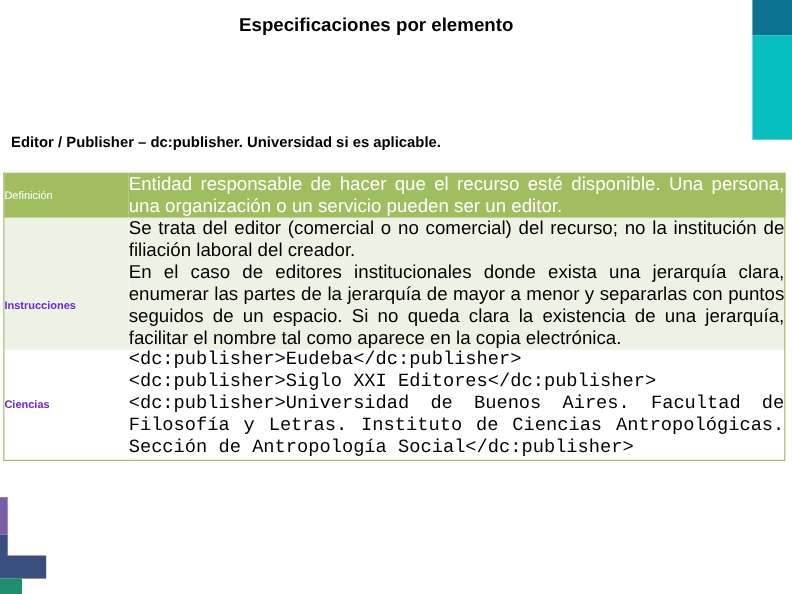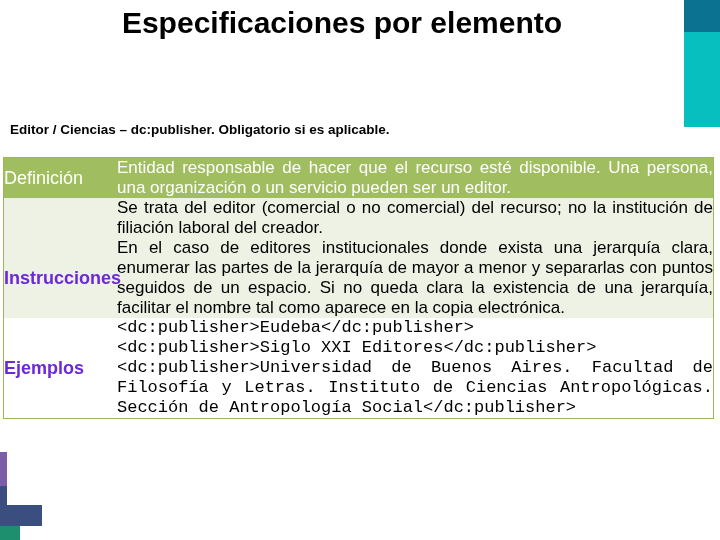--- a/index.html
+++ b/index.html
@@ -76,21 +76,21 @@
     text-align: center;
   }
   .title-line-1 {
     font-size: 25px;
     font-weight: bold;
     color: #000000;
     line-height: 33px;
     letter-spacing: 0px;
   }
   .title-line-2 {
-    font-size: 30px;
+    font-size: 17px;
     font-weight: bold;
     color: #000000;
     line-height: 33px;
   }
 
   
   #subtitle {
     position: absolute;
     left: 10px;
     top: 122px;
@@ -121,21 +121,21 @@
   .row-def td {
     color: #ffffff;
   }
   .row-light {
     background: #EEF2E5;
   }
   .row-white {
     background: #ffffff;
   }
   .cell-label {
-    font-size: 18px;
+    font-size: 10px;
     font-weight: bold;
     padding-left: 8px;
   }
   .row-def .cell-label {
     color: #ffffff;
     font-weight: normal;
   }
   .row-light .cell-label,
   .row-white .cell-label {
     color: #6d28d9;
@@ -179,38 +179,38 @@
 <div id="deco-teal-light"></div>
 <div id="deco-purple-strip"></div>
 <div id="deco-blue-strip"></div>
 <div id="deco-blue-rect"></div>
 <div id="deco-green-square"></div>
 
 <div id="title-block">
   <div class="title-line-2">Especificaciones por elemento</div>
 </div>
 
-<div id="subtitle">Editor / Ciencias – dc:publisher. Obligatorio si es aplicable.</div>
+<div id="subtitle">Editor / Publisher – dc:publisher. Universidad si es aplicable.</div>
 
 <table id="spec-table">
   <tbody>
     <tr class="row-def">
       <td class="col-label cell-label bdr-left bdr-top">Definición</td>
       <td class="cell-body bdr-right bdr-top">Entidad responsable de hacer que el recurso esté disponible. Una persona, una organización o un servicio pueden ser un editor.</td>
     </tr>
     <tr class="row-light">
       <td class="col-label cell-label bdr-left"></td>
       <td class="cell-body bdr-right">Se trata del editor (comercial o no comercial) del recurso; no la institución de filiación laboral del creador.</td>
     </tr>
     <tr class="row-light">
       <td class="col-label cell-label bdr-left">Instrucciones</td>
       <td class="cell-body bdr-right">En el caso de editores institucionales donde exista una jerarquía clara, enumerar las partes de la jerarquía de mayor a menor y separarlas con puntos seguidos de un espacio. Si no queda clara la existencia de una jerarquía, facilitar el nombre tal como aparece en la copia electrónica.</td>
     </tr>
     <tr class="row-white">
-      <td class="col-label cell-label bdr-left bdr-bottom">Ejemplos</td>
+      <td class="col-label cell-label bdr-left bdr-bottom">Ciencias</td>
       <td class="cell-body no-justify bdr-right bdr-bottom">
         <span class="examples-line">&lt;dc:publisher&gt;Eudeba&lt;/dc:publisher&gt;</span>
         <span class="examples-line">&lt;dc:publisher&gt;Siglo XXI Editores&lt;/dc:publisher&gt;</span>
         <span class="examples-line examples-justify" style="text-align: justify;">&lt;dc:publisher&gt;Universidad de Buenos Aires. Facultad de Filosofía y Letras. Instituto de Ciencias Antropológicas. Sección de Antropología Social&lt;/dc:publisher&gt;</span>
       </td>
     </tr>
   </tbody>
 </table>
 
 </body></html>

